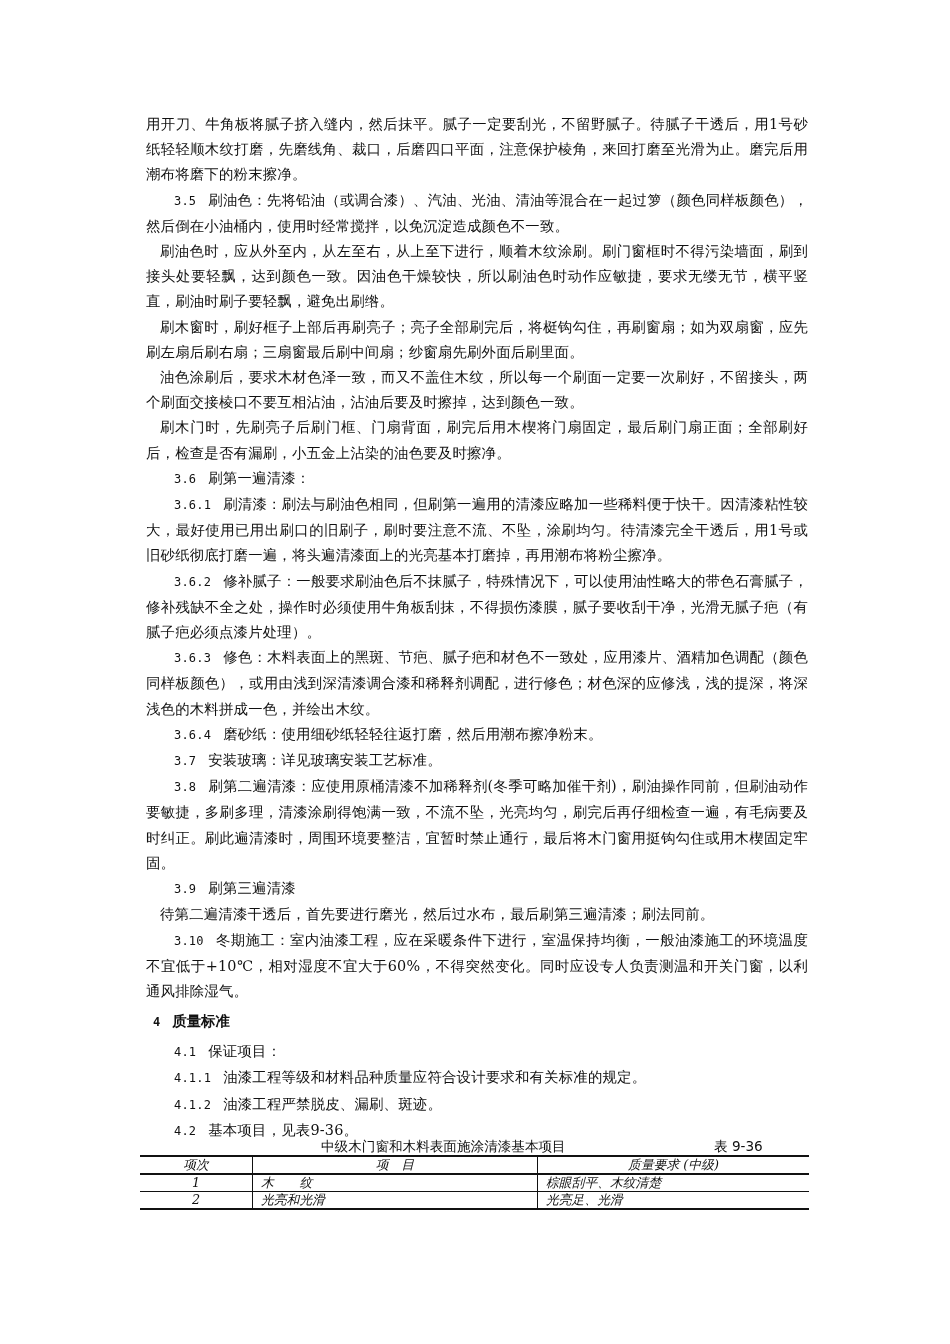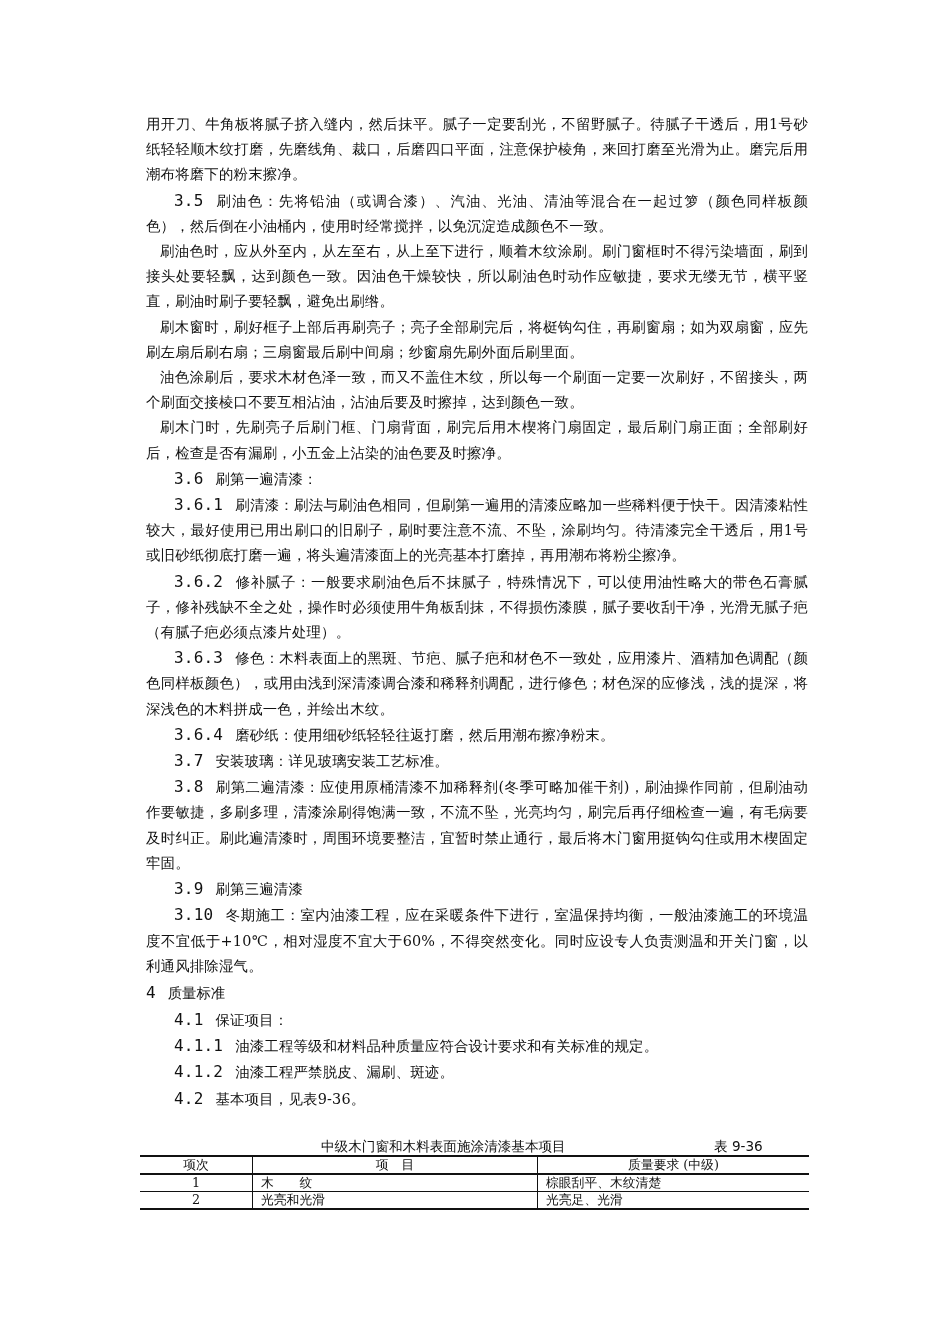--- a/index.html
+++ b/index.html
@@ -2,28 +2,28 @@
 <html><head>
   <meta charset="utf-8">
   <style>
     html, body { margin: 0; padding: 0; background: #ffffff; }
     body { width: 950px; height: 1344px; position: relative; overflow: hidden;
            font-family: "DejaVu Serif", "Liberation Serif", serif; color: #111; }
     .page { position: absolute; left: 146px; top: 112px; width: 662px; }
     .p { font-size: 14.4px; line-height: 25.2px; margin: 0; text-align: justify; text-justify: inter-character; letter-spacing: 0.2px; }
     .ind1 { text-indent: 14px; }
     .ind2 { text-indent: 28px; }
-    .num { font-family: "DejaVu Sans Mono", "Liberation Mono", monospace; font-size: 16px; margin-right: 12px; }
-    .h4 { font-family: "DejaVu Sans", "Liberation Sans", sans-serif; font-size: 14.4px; line-height: 28px; margin: 0; }
+    .num { font-family: "DejaVu Sans Mono", "Liberation Mono", monospace; font-size: 12px; margin-right: 12px; }
+    .h4 { font-family: "DejaVu Sans", "Liberation Sans", sans-serif; font-size: 14.4px; line-height: 20px; margin: 7px; font-weight: bold; }
     .h4 .num { margin-right: 12px; }
     .caption { font-family: "DejaVu Sans", "Liberation Sans", sans-serif; font-size: 13.6px; line-height: 18px; margin-top: 0; position: relative; height: 20px; }
     .caption .title { position: absolute; left: 175px; top: 0; }
     .caption .tbl-no { position: absolute; left: 568px; top: 0; }
     table.qt { position: absolute; left: 140px; width: 669px; border-collapse: collapse; font-size: 12.8px; line-height: 16px; }
-    table.qt th, table.qt td { padding: 0 2px; font-weight: normal; }
+    table.qt th, table.qt td { padding: 0 2px; font-weight: normal; font-style: italic; }
     table.qt thead tr { border-top: 2px solid #111; border-bottom: 2px solid #111; }
     table.qt tbody tr { border-bottom: 1px solid #111; }
     table.qt tbody tr:last-child { border-bottom: 2px solid #111; }
     table.qt .c1 { width: 108px; text-align: center; border-right: 1px solid #111; }
     table.qt .c2 { width: 274px; border-right: 1px solid #111; }
     table.qt th.c2, table.qt th.c3 { text-align: center; }
     table.qt td.c2, table.qt td.c3 { text-align: left; padding-left: 8px; }
   </style>
 </head>
 <body>
@@ -37,20 +37,21 @@
     <p class="p ind1"><span>油色涂刷后，要求木材色泽一致，而又不盖住木纹，所以每一个刷面一定要一次刷好，不留接头，两个刷面交接棱口不要互相沾油，沾油后要及时擦掉，达到颜色一致。</span></p>
     <p class="p ind1"><span>刷木门时，先刷亮子后刷门框、门扇背面，刷完后用木楔将门扇固定，最后刷门扇正面；全部刷好后，检查是否有漏刷，小五金上沾染的油色要及时擦净。</span></p>
     <p class="p ind2"><span class="num">3.6</span><span>刷第一遍清漆：</span></p>
     <p class="p ind2"><span class="num">3.6.1</span><span>刷清漆：刷法与刷油色相同，但刷第一遍用的清漆应略加一些稀料便于快干。因清漆粘性较大，最好使用已用出刷口的旧刷子，刷时要注意不流、不坠，涂刷均匀。待清漆完全干透后，用1号或旧砂纸彻底打磨一遍，将头遍清漆面上的光亮基本打磨掉，再用潮布将粉尘擦净。</span></p>
     <p class="p ind2"><span class="num">3.6.2</span><span>修补腻子：一般要求刷油色后不抹腻子，特殊情况下，可以使用油性略大的带色石膏腻子，修补残缺不全之处，操作时必须使用牛角板刮抹，不得损伤漆膜，腻子要收刮干净，光滑无腻子疤（有腻子疤必须点漆片处理）。</span></p>
     <p class="p ind2"><span class="num">3.6.3</span><span>修色：木料表面上的黑斑、节疤、腻子疤和材色不一致处，应用漆片、酒精加色调配（颜色同样板颜色），或用由浅到深清漆调合漆和稀释剂调配，进行修色；材色深的应修浅，浅的提深，将深浅色的木料拼成一色，并绘出木纹。</span></p>
     <p class="p ind2"><span class="num">3.6.4</span><span>磨砂纸：使用细砂纸轻轻往返打磨，然后用潮布擦净粉末。</span></p>
     <p class="p ind2"><span class="num">3.7</span><span>安装玻璃：详见玻璃安装工艺标准。</span></p>
     <p class="p ind2"><span class="num">3.8</span><span>刷第二遍清漆：应使用原桶清漆不加稀释剂(冬季可略加催干剂)，刷油操作同前，但刷油动作要敏捷，多刷多理，清漆涂刷得饱满一致，不流不坠，光亮均匀，刷完后再仔细检查一遍，有毛病要及时纠正。刷此遍清漆时，周围环境要整洁，宜暂时禁止通行，最后将木门窗用挺钩勾住或用木楔固定牢固。</span></p>
     <p class="p ind2"><span class="num">3.9</span><span>刷第三遍清漆</span></p>
+    <p class="p ind1"><span>待第二遍清漆干透后，首先要进行磨光，然后过水布，最后刷第三遍清漆；刷法同前。</span></p>
     <p class="p ind2"><span class="num">3.10</span><span>冬期施工：室内油漆工程，应在采暖条件下进行，室温保持均衡，一般油漆施工的环境温度不宜低于+10℃，相对湿度不宜大于60%，不得突然变化。同时应设专人负责测温和开关门窗，以利通风排除湿气。</span></p>
   </div>
 
   <p class="h4"><span class="num">4</span><span>质量标准</span></p>
   <p class="p ind2"><span class="num">4.1</span><span>保证项目：</span></p>
   <p class="p ind2"><span class="num">4.1.1</span><span>油漆工程等级和材料品种质量应符合设计要求和有关标准的规定。</span></p>
   <p class="p ind2"><span class="num">4.1.2</span><span>油漆工程严禁脱皮、漏刷、斑迹。</span></p>
   <p class="p ind2"><span class="num">4.2</span><span>基本项目，见表9-36。</span></p>
 </div>
 

